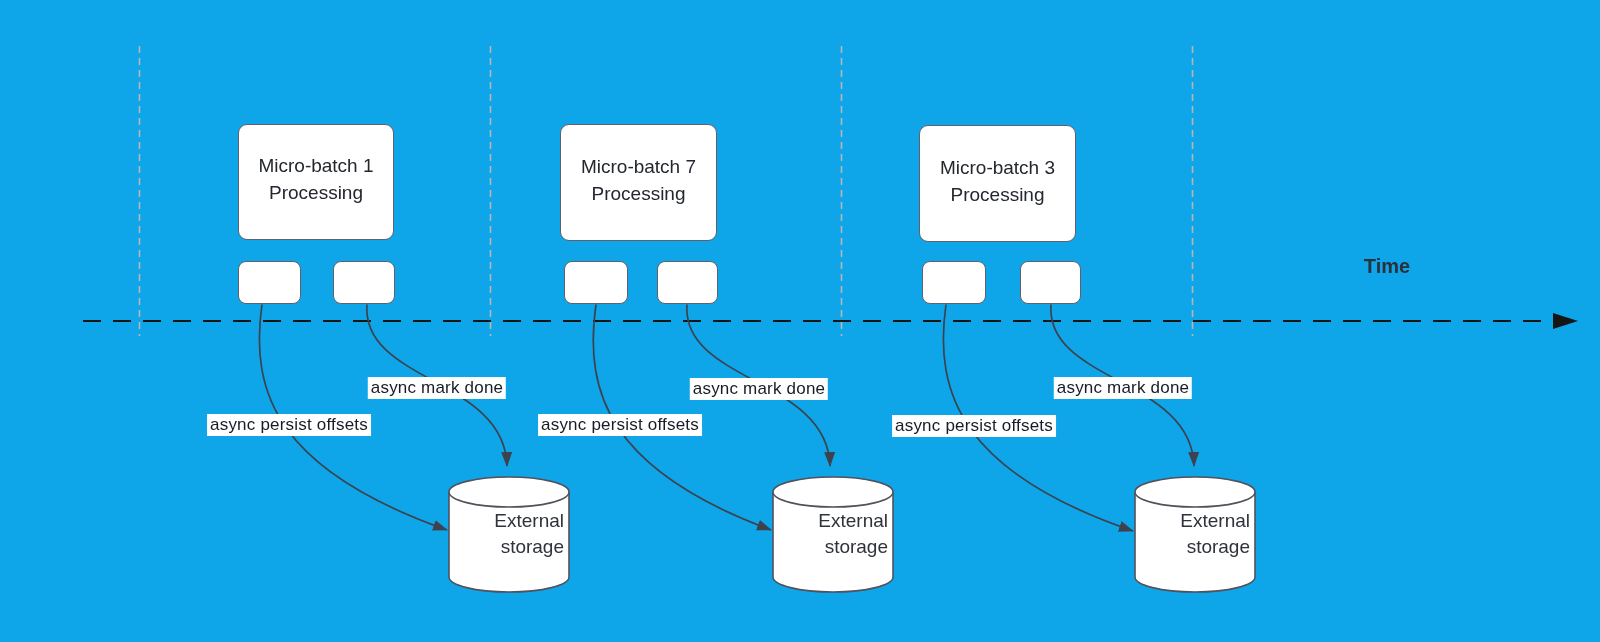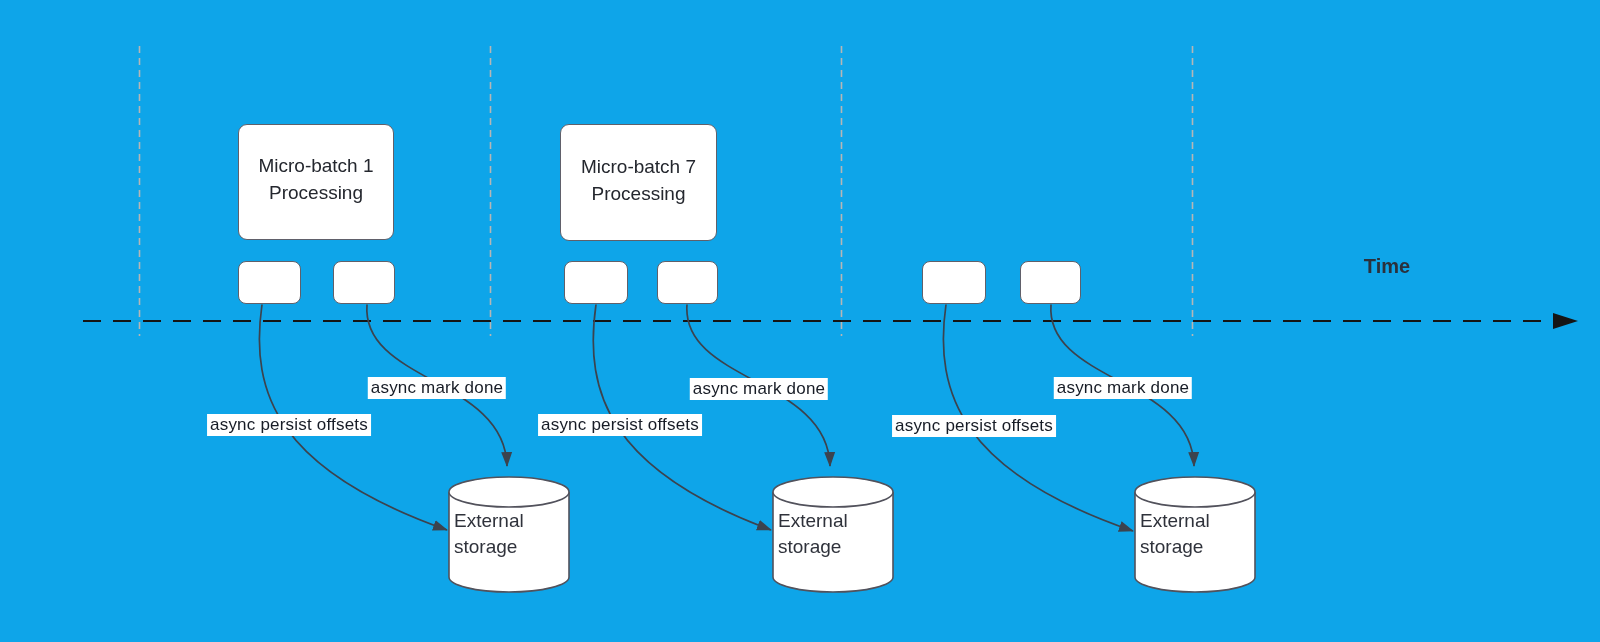--- a/index.html
+++ b/index.html
@@ -31,21 +31,21 @@
     transform:translate(-50%,-50%);
     background:#ffffff;
     font-size:17px;font-weight:normal;letter-spacing:0.2px;
     color:#171c26;
     white-space:nowrap;
     padding:1px 3px;
   }
   .storage-label{
     position:absolute;
     transform:translate(-50%,-50%);
-    width:110px;text-align:left;
+    width:110px;text-align:right;
     font-size:19px;line-height:26px;color:#2f323b;
   }
   .time-label{
     position:absolute;
     transform:translate(-50%,-50%);
     font-size:20px;color:#2b313c;
   }
 </style>
 </head>
 <body>
@@ -101,20 +101,23 @@
 
   <div class="abs batch-box" style="left:560px;top:124px;width:157px;height:117px;">
     <span>Micro-batch 7 Processing</span>
   </div>
   <div class="abs task-box" style="left:564px;top:261px;width:64px;height:43px;"></div>
   <div class="abs task-box" style="left:657px;top:261px;width:61px;height:43px;"></div>
   <div class="edge-label" style="left:620px;top:425px;">async persist offsets</div>
   <div class="edge-label" style="left:759px;top:389px;">async mark done</div>
   <div class="storage-label" style="left:833px;top:534px;">External storage</div>
 
+  <div class="abs batch-box" style="left:919px;top:125px;width:157px;height:117px;">
+    <span>Micro-batch 3 Processing</span>
+  </div>
   <div class="abs task-box" style="left:922px;top:261px;width:64px;height:43px;"></div>
   <div class="abs task-box" style="left:1020px;top:261px;width:61px;height:43px;"></div>
   <div class="edge-label" style="left:974px;top:426px;">async persist offsets</div>
   <div class="edge-label" style="left:1123px;top:388px;">async mark done</div>
   <div class="storage-label" style="left:1195px;top:534px;">External storage</div>
 
   <div class="time-label" style="left:1387px;top:266px;font-weight:bold;">Time</div>
 
 </div>
 

